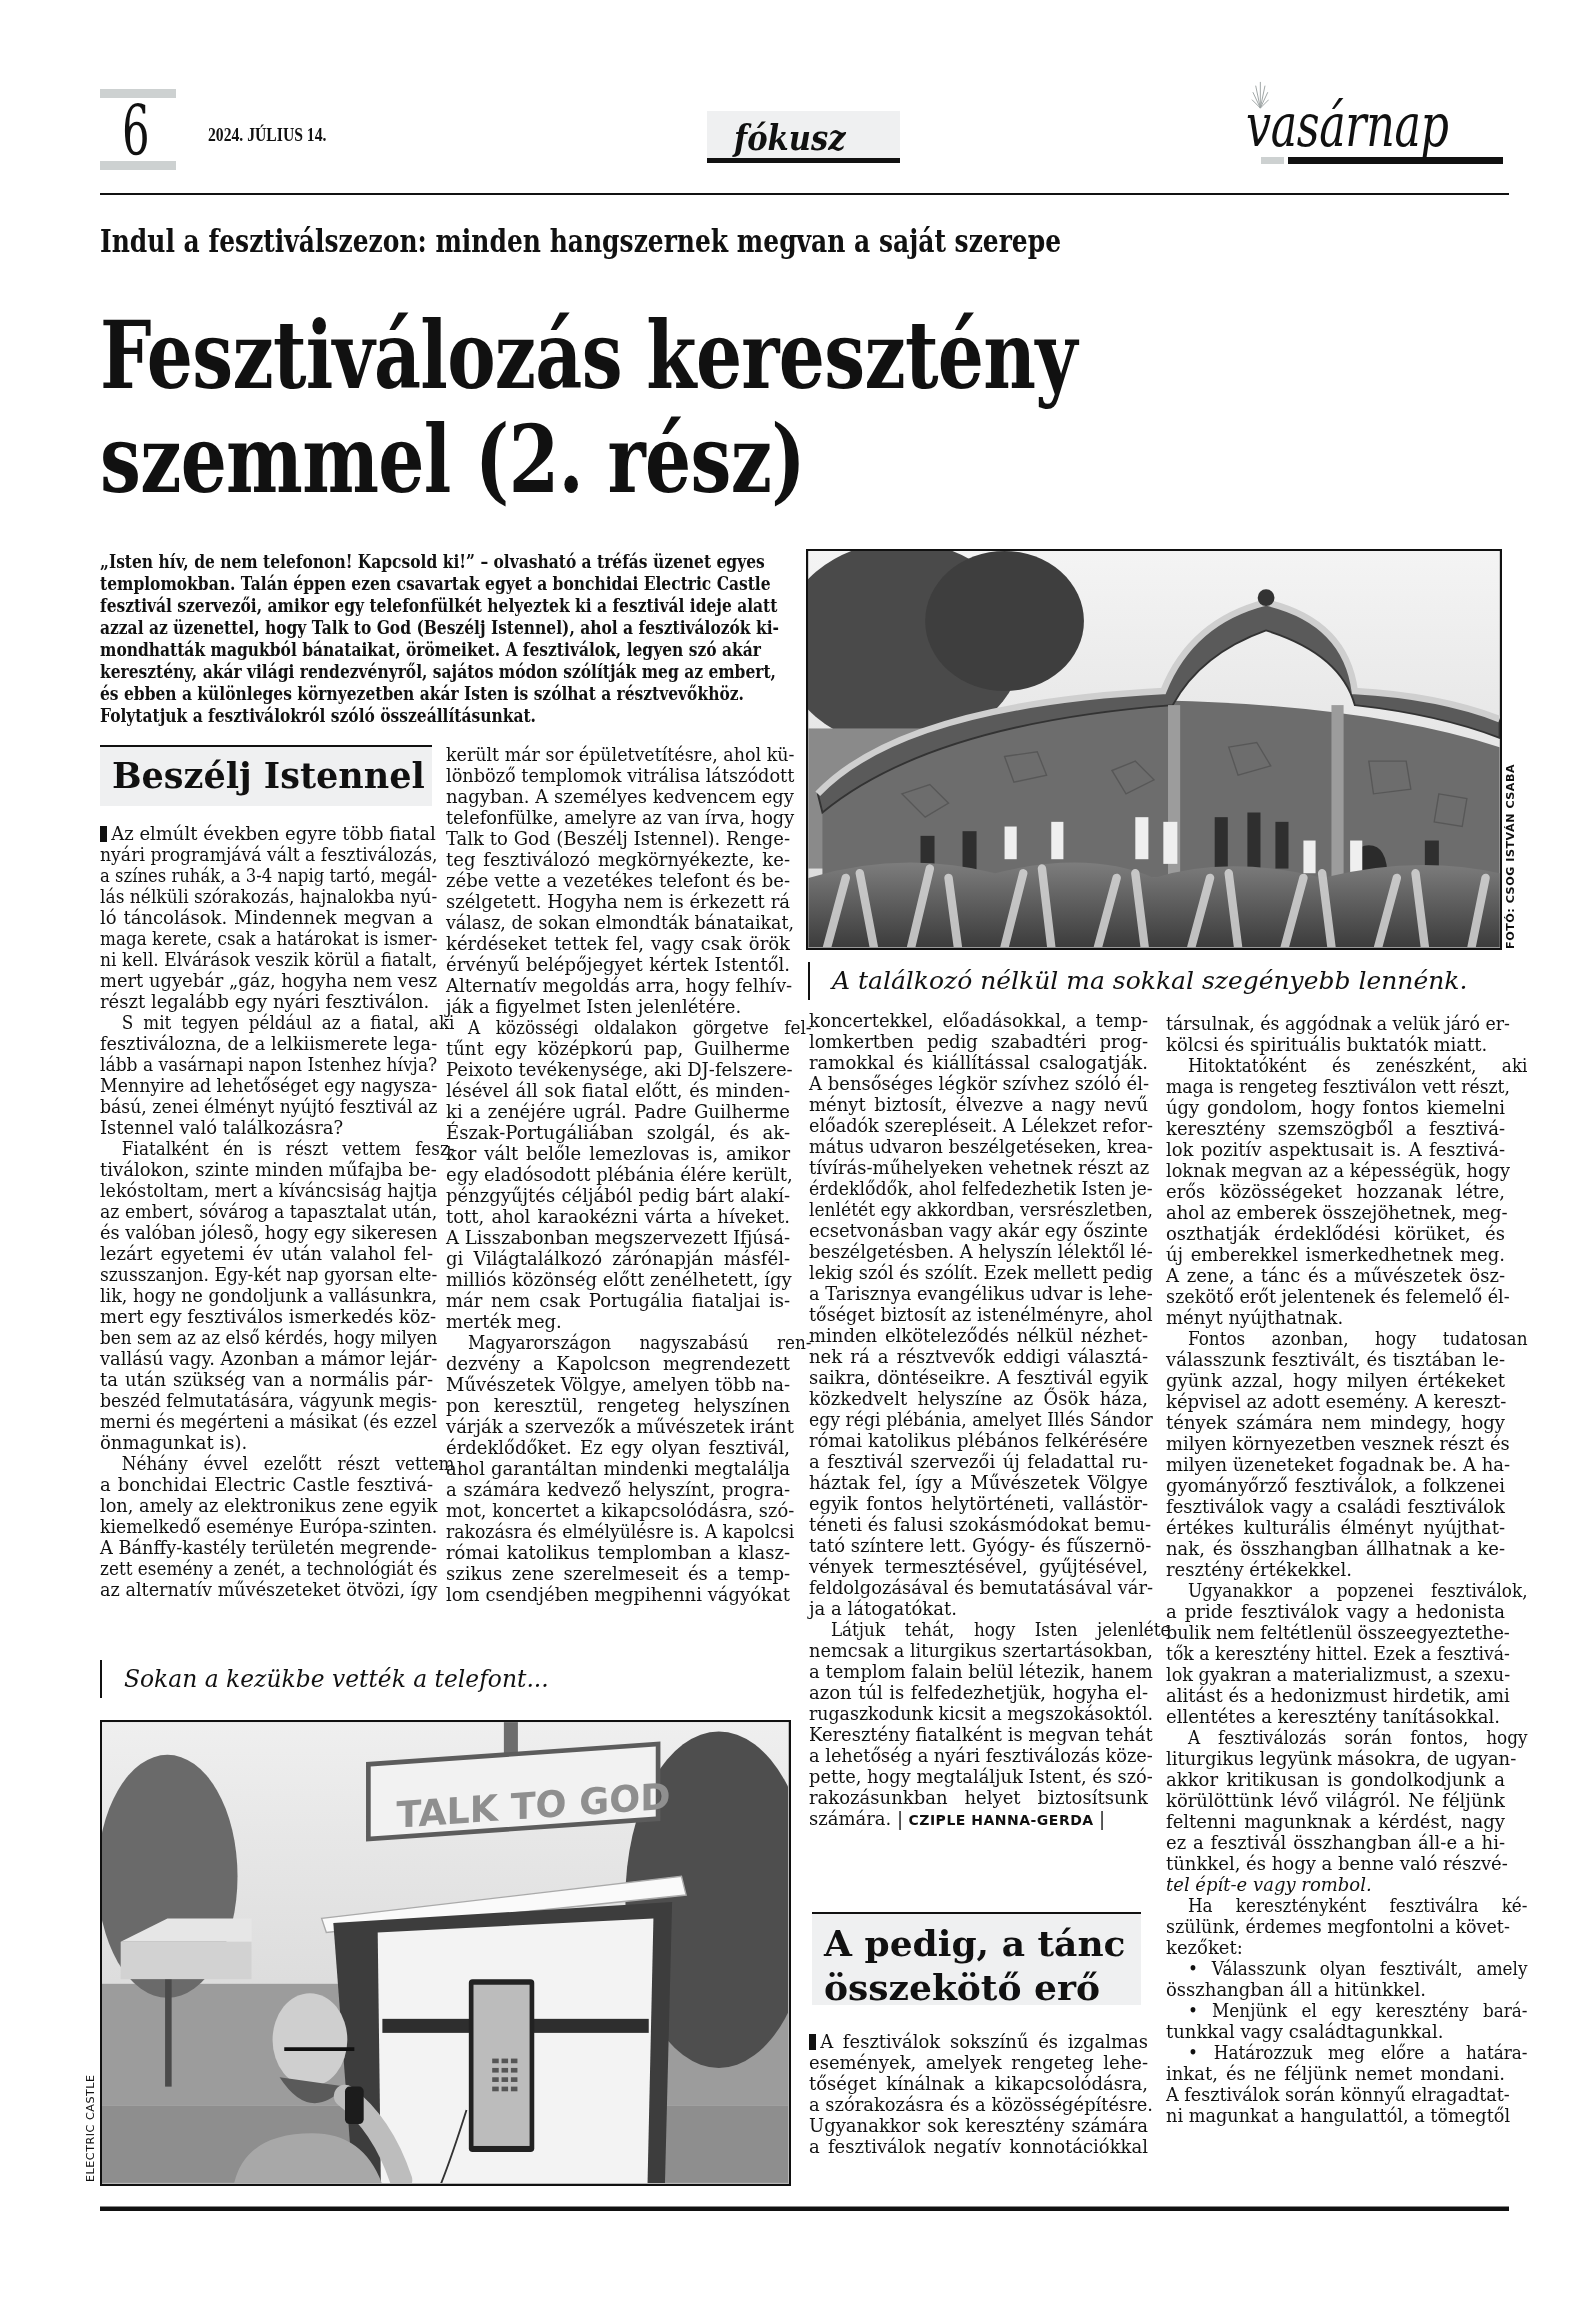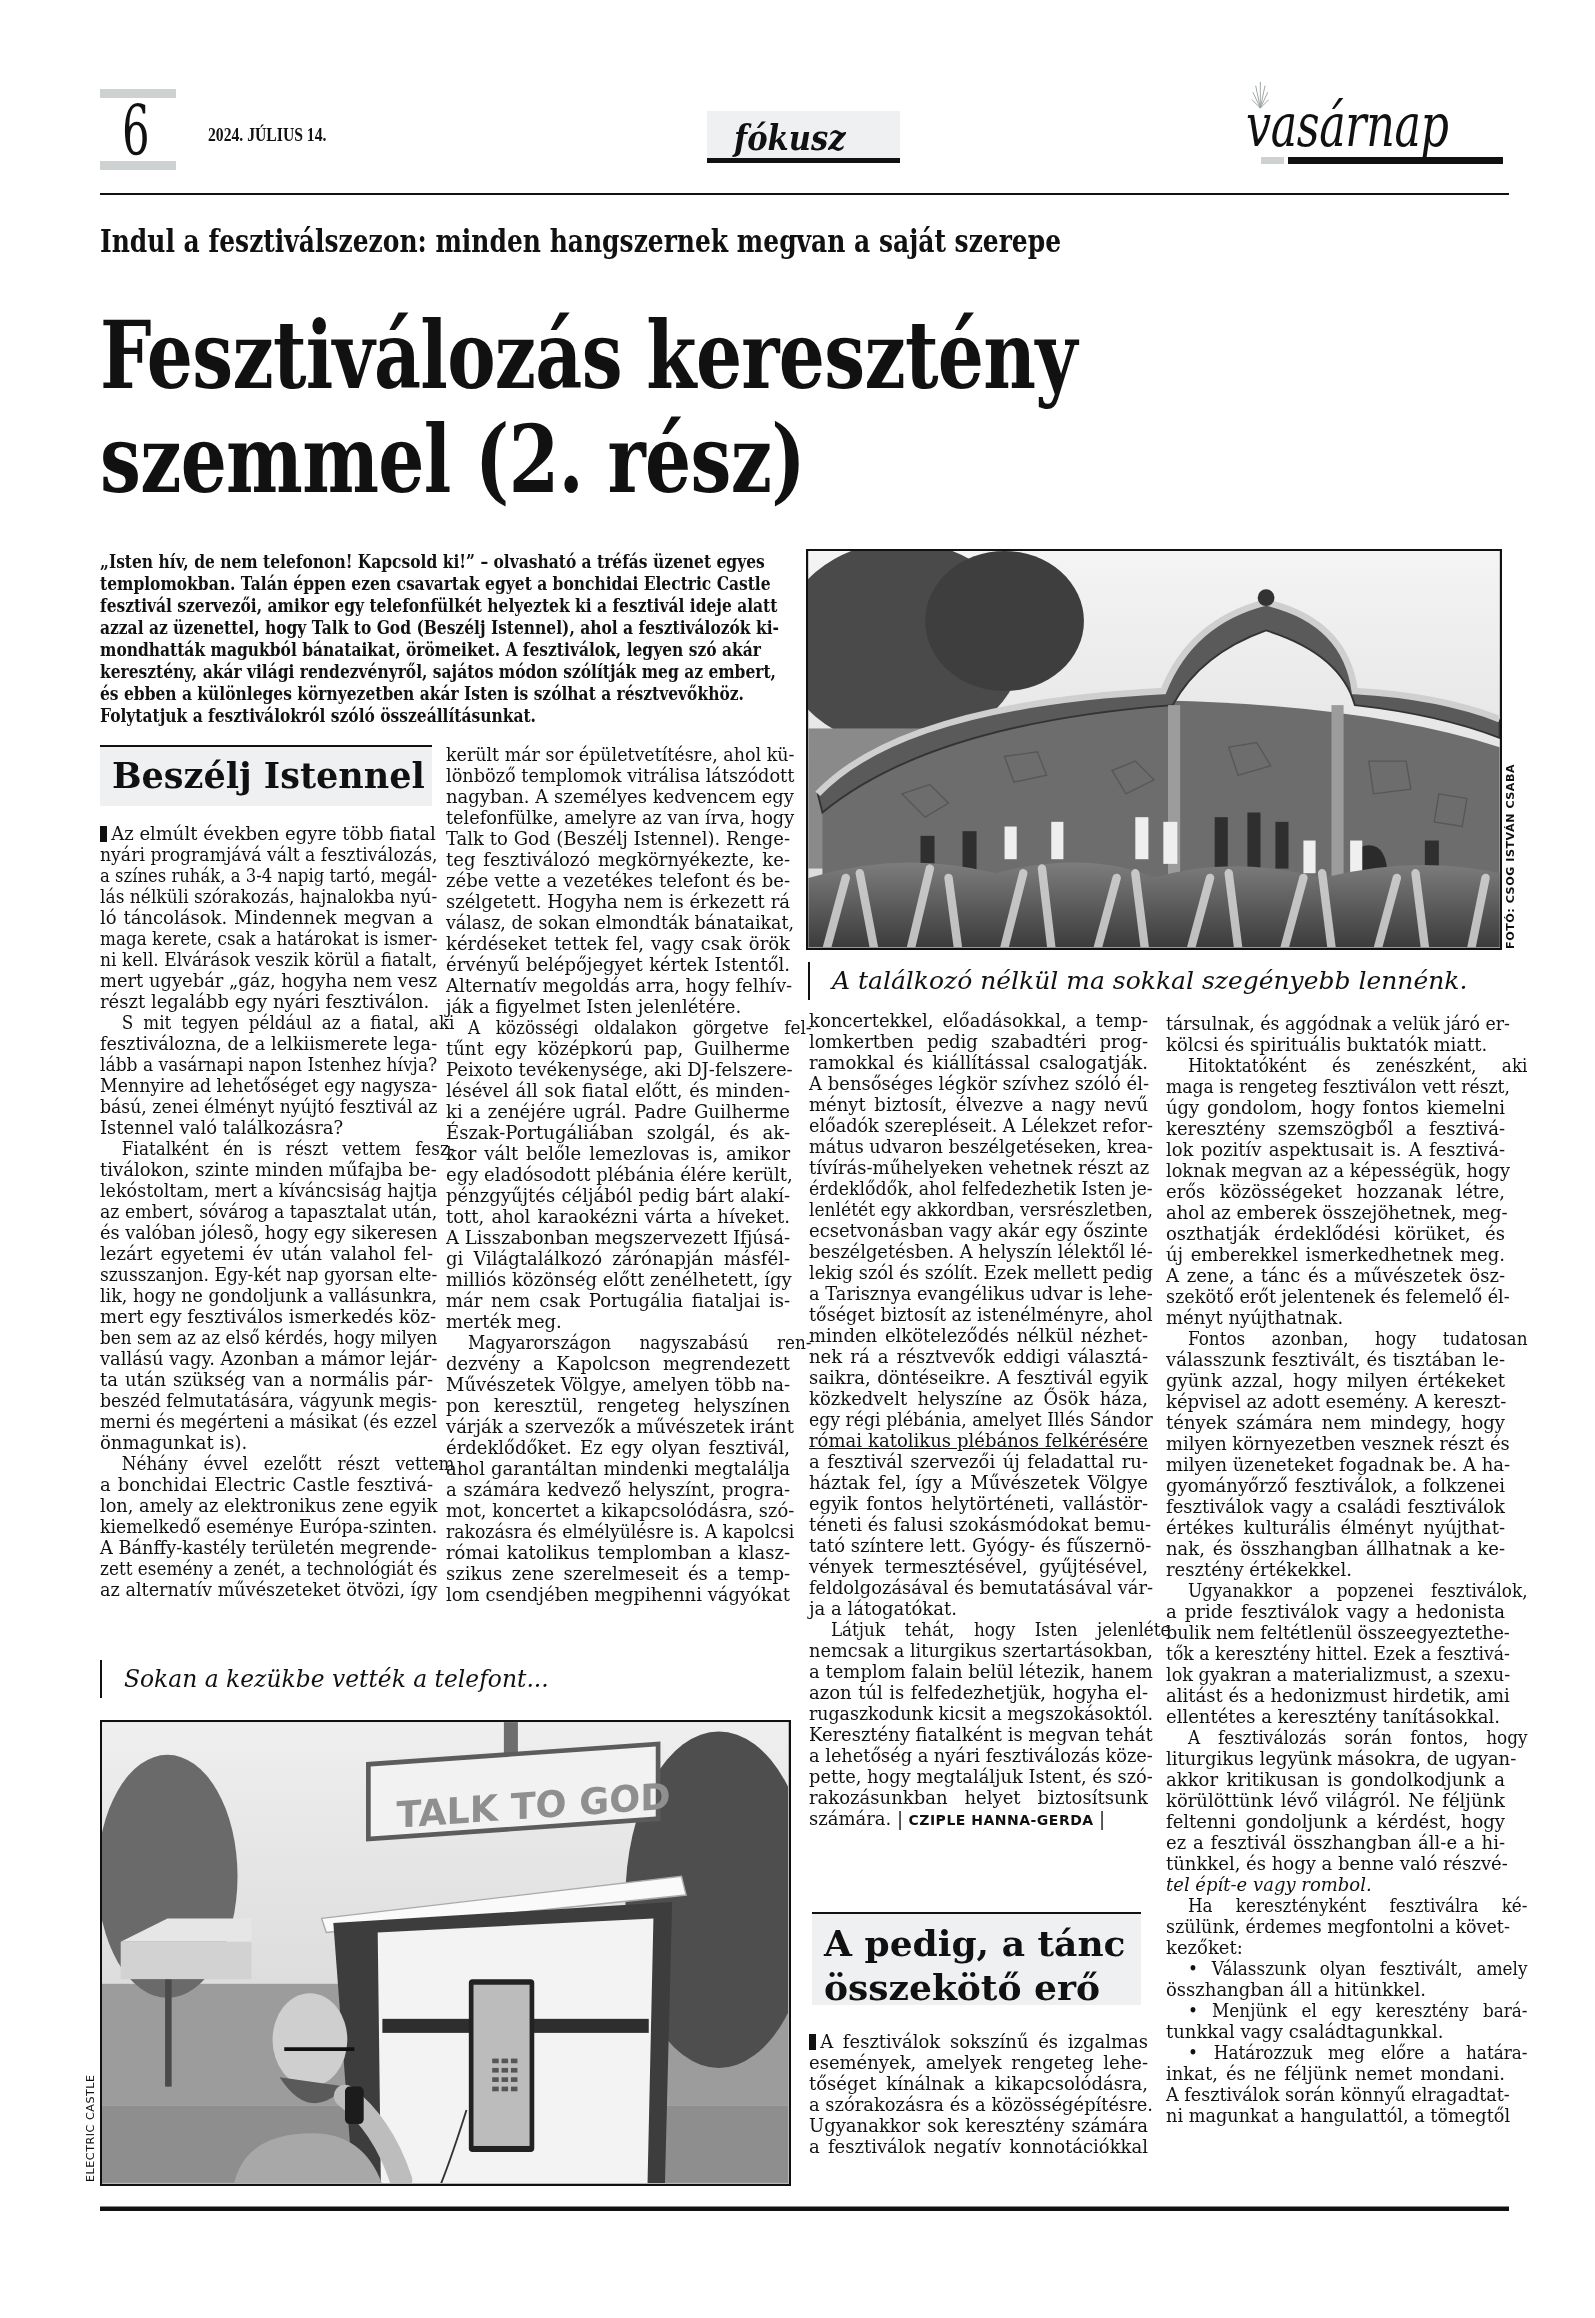--- a/index.html
+++ b/index.html
@@ -331,21 +331,21 @@
     <span class="line" style="width: 339px;"><span>ecsetvonásban vagy akár egy őszinte</span></span>
     <span class="line" style="width: 342px; transform: scaleX(0.99316); transform-origin: left top;"><span>beszélgetésben. A helyszín lélektől lé-</span></span>
     <span class="line" style="width: 343px; transform: scaleX(0.989101); transform-origin: left top;"><span>lekig szól és szólít. Ezek mellett pedig</span></span>
     <span class="line" style="width: 343px; transform: scaleX(0.99045); transform-origin: left top;"><span>a Tarisznya evangélikus udvar is lehe-</span></span>
     <span class="line" style="width: 347px; transform: scaleX(0.97712); transform-origin: left top;"><span>tőséget biztosít az istenélményre, ahol</span></span>
     <span class="line" style="width: 339px;"><span>minden elköteleződés nélkül nézhet-</span></span>
     <span class="line" style="width: 339px;"><span>nek rá a résztvevők eddigi választá-</span></span>
     <span class="line" style="width: 339px;"><span>saikra, döntéseikre. A fesztivál egyik</span></span>
     <span class="line" style="width: 339px;"><span>közkedvelt helyszíne az Ősök háza,</span></span>
     <span class="line" style="width: 353px; transform: scaleX(0.960317); transform-origin: left top;"><span>egy régi plébánia, amelyet Illés Sándor</span></span>
-    <span class="line" style="width: 339px; text-decoration: underline;"><span>római katolikus plébános felkérésére</span></span>
+    <span class="line" style="width: 339px;"><span>római katolikus plébános felkérésére</span></span>
     <span class="line" style="width: 339px;"><span>a fesztivál szervezői új feladattal ru-</span></span>
     <span class="line" style="width: 339px;"><span>háztak fel, így a Művészetek Völgye</span></span>
     <span class="line" style="width: 339px;"><span>egyik fontos helytörténeti, vallástör-</span></span>
     <span class="line" style="width: 339px;"><span>téneti és falusi szokásmódokat bemu-</span></span>
     <span class="line" style="width: 339px;"><span>tató színtere lett. Gyógy- és fűszernö-</span></span>
     <span class="line" style="width: 339px;"><span>vények termesztésével, gyűjtésével,</span></span>
     <span class="line" style="width: 342px; transform: scaleX(0.99316); transform-origin: left top;"><span>feldolgozásával és bemutatásával vár-</span></span>
     <span class="line last" style="width: 339px;"><span>ja a látogatókat.</span></span>
     <span class="line indent" style="width: 363px; transform: scaleX(0.935567); transform-origin: left top;"><span>Látjuk tehát, hogy Isten jelenléte</span></span>
     <span class="line" style="width: 344px; transform: scaleX(0.985075); transform-origin: left top;"><span>nemcsak a liturgikus szertartásokban,</span></span>
@@ -406,21 +406,21 @@
     <span class="line" style="width: 339px;"><span>a pride fesztiválok vagy a hedonista</span></span>
     <span class="line" style="width: 346px; transform: scaleX(0.979757); transform-origin: left top;"><span>bulik nem feltétlenül összeegyeztethe-</span></span>
     <span class="line" style="width: 353px; transform: scaleX(0.960317); transform-origin: left top;"><span>tők a keresztény hittel. Ezek a fesztivá-</span></span>
     <span class="line" style="width: 347px; transform: scaleX(0.978437); transform-origin: left top;"><span>lok gyakran a materializmust, a szexu-</span></span>
     <span class="line" style="width: 339px;"><span>alitást és a hedonizmust hirdetik, ami</span></span>
     <span class="line last" style="width: 339px;"><span>ellentétes a keresztény tanításokkal.</span></span>
     <span class="line indent" style="width: 363px; transform: scaleX(0.935567); transform-origin: left top;"><span>A fesztiválozás során fontos, hogy</span></span>
     <span class="line" style="width: 340px; transform: scaleX(0.998624); transform-origin: left top;"><span>liturgikus legyünk másokra, de ugyan-</span></span>
     <span class="line" style="width: 339px;"><span>akkor kritikusan is gondolkodjunk a</span></span>
     <span class="line" style="width: 339px;"><span>körülöttünk lévő világról. Ne féljünk</span></span>
-    <span class="line" style="width: 339px;"><span>feltenni gondoljunk a kérdést, hogy</span></span>
+    <span class="line" style="width: 339px;"><span>feltenni magunknak a kérdést, nagy</span></span>
     <span class="line" style="width: 339px;"><span>ez a fesztivál összhangban áll-e a hi-</span></span>
     <span class="line" style="width: 339px;"><span>tünkkel, és hogy a benne való részvé-</span></span>
     <span class="line last" style="width: 339px; font-style: italic;"><span>tel épít-e vagy rombol.</span></span>
     <span class="line indent" style="width: 363px; transform: scaleX(0.935567); transform-origin: left top;"><span>Ha keresztényként fesztiválra ké-</span></span>
     <span class="line" style="width: 349px; transform: scaleX(0.97319); transform-origin: left top;"><span>szülünk, érdemes megfontolni a követ-</span></span>
     <span class="line last" style="width: 339px;"><span>kezőket:</span></span>
     <span class="line indent" style="width: 363px; transform: scaleX(0.935567); transform-origin: left top;"><span>• Válasszunk olyan fesztivált, amely</span></span>
     <span class="line last" style="width: 339px;"><span>összhangban áll a hitünkkel.</span></span>
     <span class="line indent" style="width: 363px; transform: scaleX(0.935567); transform-origin: left top;"><span>• Menjünk el egy keresztény bará-</span></span>
     <span class="line last" style="width: 339px;"><span>tunkkal vagy családtagunkkal.</span></span>

